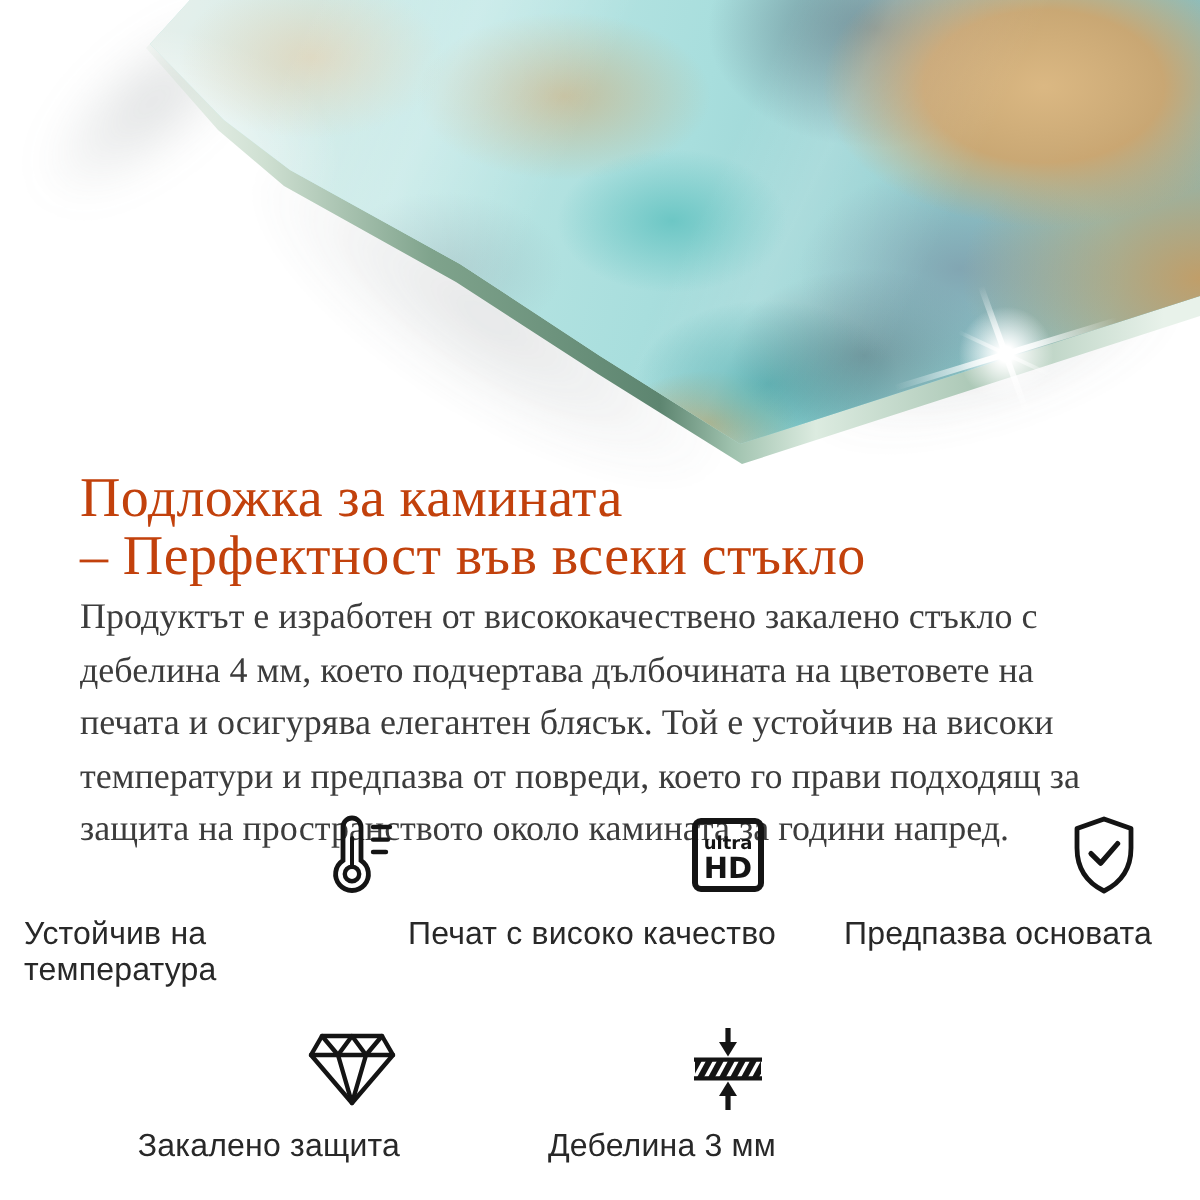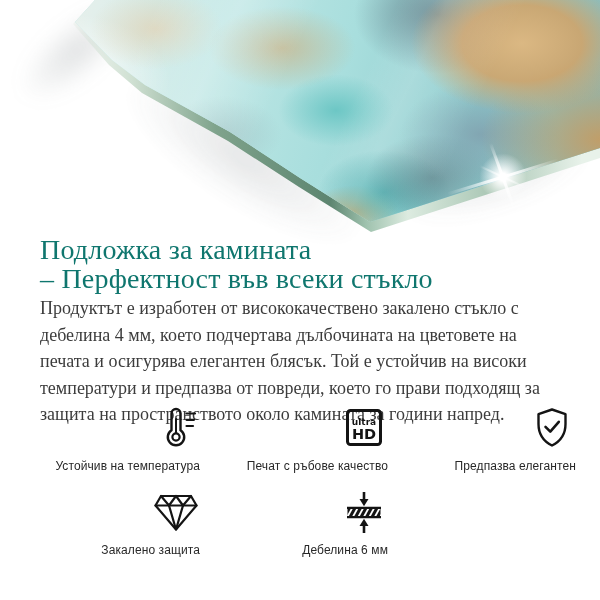--- a/index.html
+++ b/index.html
@@ -45,30 +45,30 @@
   .glow{width:54px;height:54px;margin:-27px 0 0 -27px;border-radius:50%;
         background:radial-gradient(circle,#ffffff 0 10%,rgba(255,255,255,.75) 24%,rgba(255,255,255,0) 62%);}
   .arm{background:linear-gradient(90deg,rgba(255,255,255,0),#ffffff 46% 54%,rgba(255,255,255,0));}
   .arm1{width:116px;height:3px;transform:translate(-50%,-50%) rotate(-17deg);}
   .arm2{width:72px;height:2.5px;transform:translate(-50%,-50%) rotate(70deg);}
   .arm3{width:52px;height:2px;transform:translate(-50%,-50%) rotate(25deg);opacity:.8;}
 
   
   .content{position:absolute;left:40px;top:235px;width:528px;}
   h1{margin:0;font-family:"Liberation Serif",serif;font-weight:400;
-     font-size:28px;line-height:29px;color:#0f766e;letter-spacing:.2px;}
+     font-size:28px;line-height:29px;color:#c2410c;letter-spacing:.2px;}
   .desc{margin:2px 0 0;font-size:18px;line-height:26.5px;color:#3c3c3c;font-family:Liberation Serif, serif;}
 
   
   .features{position:absolute;left:12px;top:402px;width:564px;
             display:grid;grid-template-columns:repeat(3,1fr);row-gap:13px;}
   .feature{display:flex;flex-direction:column;align-items:flex-end;}
   .icon-wrap{height:50px;display:flex;align-items:flex-end;justify-content:center;}
   .icon-wrap svg{display:block;}
-  .feature-label{margin-top:7px;font-size:12px;color:#282828;letter-spacing:.1px;}
+  .feature-label{margin-top:7px;font-size:16px;color:#282828;letter-spacing:.1px;}
 </style>
 </head>
 <body>
 
 <div class="hero">
   <div class="shadow s1"></div>
   <div class="shadow s2"></div>
   <div class="shadow s3"></div>
   <div class="glass-edge"></div>
   <div class="glass-art"></div>
@@ -106,31 +106,31 @@
   </div>
 
   <div class="feature">
     <div class="icon-wrap">
       <svg width="48" height="48" viewBox="0 0 48 48">
         <rect x="7.5" y="6.5" width="33" height="34" rx="3" fill="none" stroke="#141414" stroke-width="3"></rect>
         <text x="24" y="20.5" text-anchor="middle" font-family="DejaVu Sans, sans-serif" font-size="9" font-weight="700" fill="#141414">ultra</text>
         <text x="24" y="35" text-anchor="middle" font-family="DejaVu Sans, sans-serif" font-size="14.5" font-weight="700" fill="#141414">HD</text>
       </svg>
     </div>
-    <div class="feature-label">Печат с ръбове качество</div>
+    <div class="feature-label">Печат с високо качество</div>
   </div>
 
   <div class="feature">
     <div class="icon-wrap">
       <svg width="48" height="48" viewBox="0 0 48 48" fill="none" stroke="#141414" stroke-width="2.4" stroke-linejoin="round" stroke-linecap="round">
         <path d="M24 5.5 L37.5 10.2 V20 C37.5 30.3 32.3 37.4 24 41.5 C15.7 37.4 10.5 30.3 10.5 20 V10.2 Z"></path>
         <path d="M17.5 22.8 L22.3 27.6 L30.8 17.8" stroke-width="2.6"></path>
       </svg>
     </div>
-    <div class="feature-label">Предпазва елегантен</div>
+    <div class="feature-label">Предпазва основата</div>
   </div>
 
   <div class="feature">
     <div class="icon-wrap">
       <svg width="48" height="48" viewBox="0 0 48 48" fill="none" stroke="#141414" stroke-width="2.2" stroke-linejoin="round" stroke-linecap="round">
         <path d="M9 8 H39 L44.5 17.5 L24 41.5 L3.5 17.5 Z"></path>
         <path d="M3.5 17.5 H44.5"></path>
         <path d="M9 8 L17 17.5 L24 8 L31 17.5 L39 8"></path>
         <path d="M17 17.5 L24 41.5 L31 17.5"></path>
       </svg>
@@ -156,16 +156,16 @@
             <path d="M31.5 30 L37.5 19"></path>
           <path d="M37 30 L43 19"></path>
         </g>
         <path d="M7 19.8 H41 M7 29.2 H41" stroke="#141414" stroke-width="2.2"></path>
         <path d="M24 4 V11.5" stroke="#141414" stroke-width="2.6"></path>
         <polygon points="19.5,11 28.5,11 24,18.3" fill="#141414"></polygon>
         <path d="M24 45 V37.5" stroke="#141414" stroke-width="2.6"></path>
         <polygon points="19.5,38 28.5,38 24,30.7" fill="#141414"></polygon>
       </svg>
     </div>
-    <div class="feature-label">Дебелина 6 мм</div>
+    <div class="feature-label">Дебелина 3 мм</div>
   </div>
 
 </div>
 
 </body></html>

